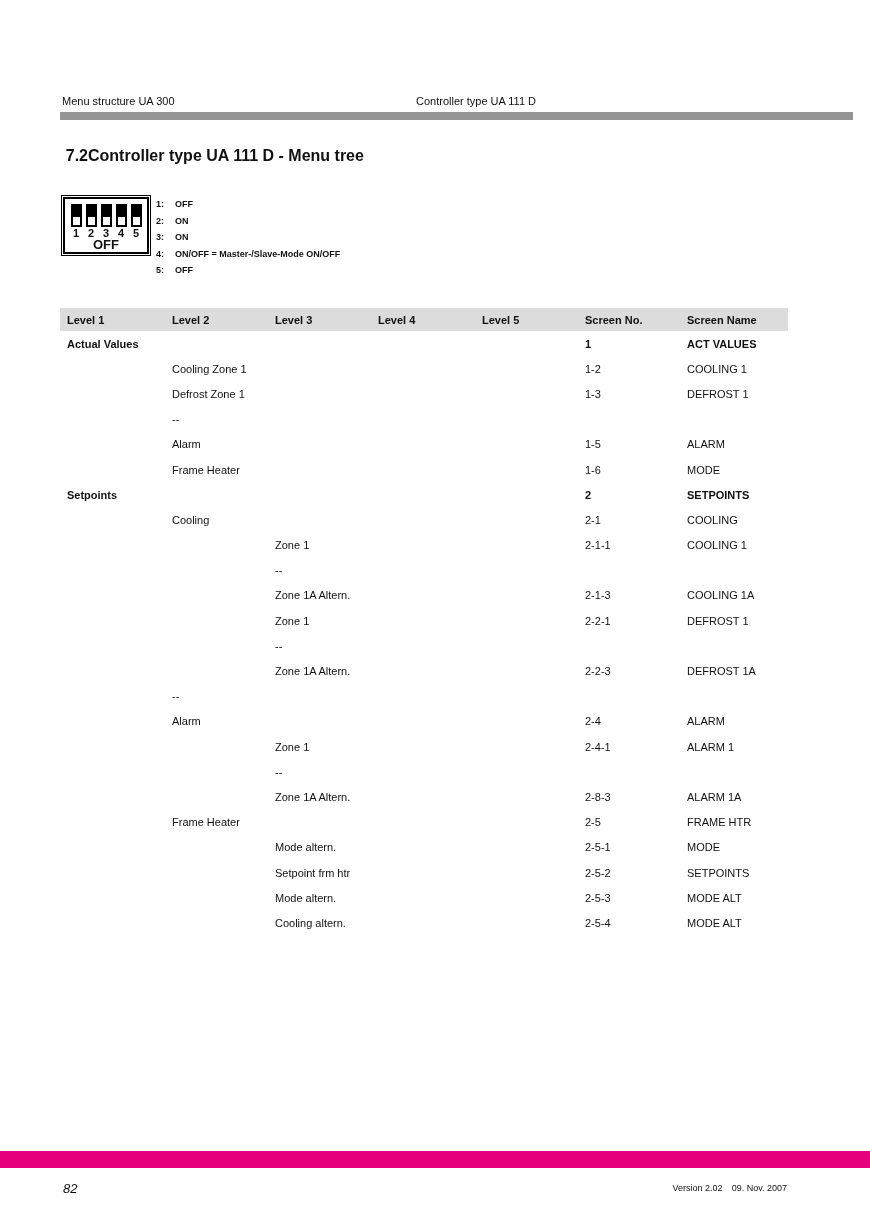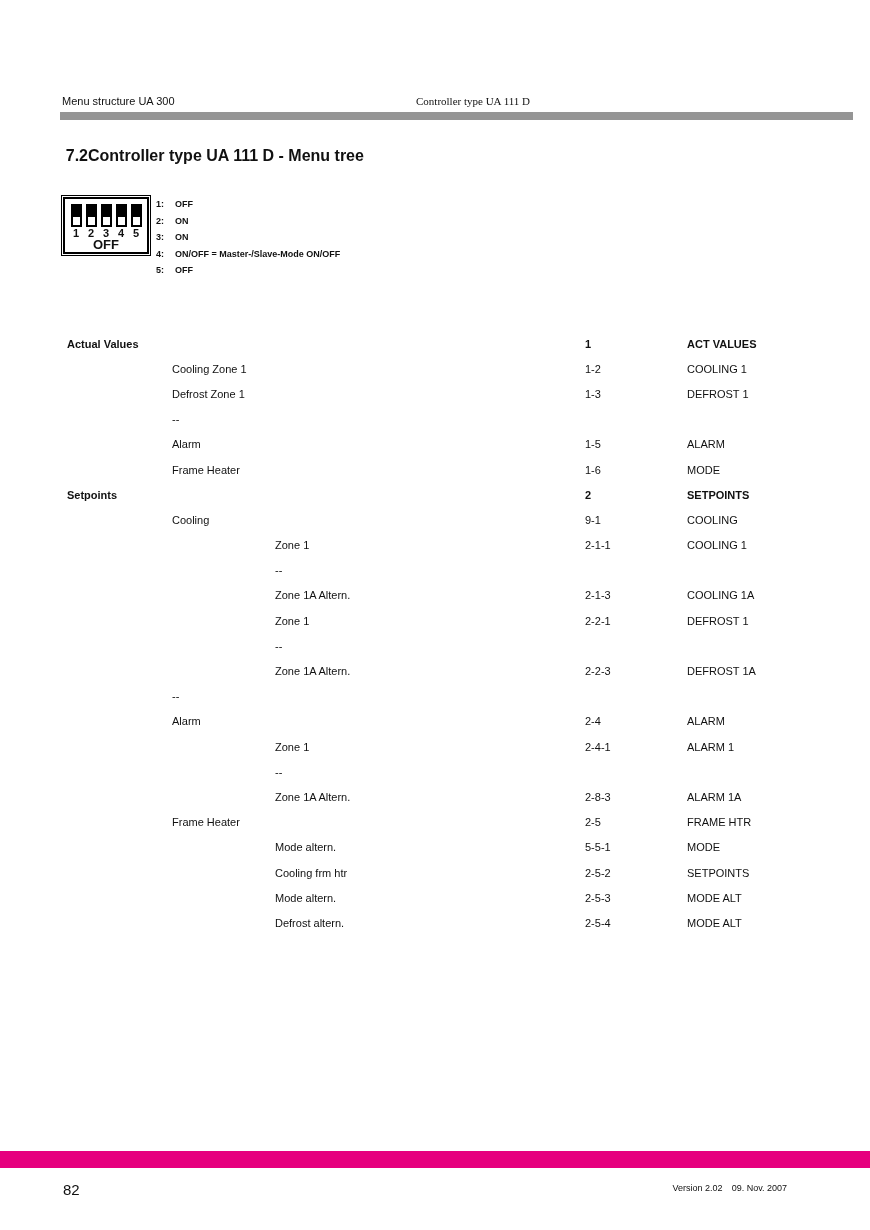--- a/index.html
+++ b/index.html
@@ -2,21 +2,21 @@
 <html><head>
 <meta charset="utf-8">
 <style>
   html,body { margin:0; padding:0; background:#fff; }
   .page {
     position:relative; width:870px; height:1230px; background:#ffffff;
     font-family:"Liberation Sans", sans-serif; color:#111; overflow:hidden;
   }
   
   .hdr-left  { position:absolute; left:62px;  top:95px; font-size:11px; }
-  .hdr-right { position:absolute; left:416px; top:95px; font-size:11px;font-family:Liberation Serif, serif; }
+  .hdr-right { position:absolute; left:416px; top:95px; font-size:11px; }
   .hdr-rule  { position:absolute; left:60px; top:112px; width:793px; height:8px; background:#959595; }
   
   .title { position:absolute; left:62px; top:147px; font-size:16px; font-weight:bold; }
   .title .num { display:inline-block; width:26px;text-align:right; }
   
   .dip-box {
     position:absolute; left:63px; top:197px; width:82px; height:53px;
     border:2px solid #000; outline:1px solid #000; outline-offset:1px;
     background:#fff; text-align:center;
   }
@@ -34,21 +34,21 @@
     position:absolute; left:60px; top:308px; width:728px; height:23px;
     background:#DCDCDC;
   }
   .tbl-head span { position:absolute; top:6px; font-size:11px; font-weight:bold; }
   .tbl-rows { position:absolute; left:60px; top:331px; width:728px; }
   .t-row { position:relative; height:25.2px; }
   .t-row span { position:absolute; top:50%; transform:translateY(-50%); font-size:11px; white-space:nowrap; }
   .t-row.bold span { font-weight:bold; }
   
   .footer-bar { position:absolute; left:0; top:1151px; width:870px; height:17px; background:#E6007E; }
-  .page-num { position:absolute; left:63px; top:1181px; font-size:15px; }
+  .page-num { position:absolute; left:63px; top:1181px; font-size:13px;font-style:italic; }
   .version  { position:absolute; right:83px; top:1183px; font-size:9px; }
   .version .d { margin-left:9px; }
 </style>
 </head>
 <body>
 
 <div class="page">
 
   <div class="hdr-left">Menu structure UA 300</div>
   <div class="hdr-right">Controller type UA 111 D</div>
@@ -101,20 +101,29 @@
       <div class="li">
         <span class="n">4:</span>
         <span class="t">ON/OFF = Master-/Slave-Mode ON/OFF</span>
       </div>
       <div class="li">
         <span class="n">5:</span>
         <span class="t">OFF</span>
       </div>
     </div>
 
+  <div class="tbl-head" style="background: rgb(220, 220, 220);">
+      <span style="left: 7px;">Level 1</span>
+      <span style="left: 112px;">Level 2</span>
+      <span style="left: 215px;">Level 3</span>
+      <span style="left: 318px;">Level 4</span>
+      <span style="left: 422px;">Level 5</span>
+      <span style="left: 525px;">Screen No.</span>
+      <span style="left: 627px;">Screen Name</span>
+    </div>
   <div class="tbl-rows">
       <div class="t-row bold">
         <span style="left: 7px;">Actual Values</span>
         <span style="left: 525px;">1</span>
         <span style="left: 627px;">ACT VALUES</span>
       </div>
       <div class="t-row">
         <span style="left: 112px;">Cooling Zone 1</span>
         <span style="left: 525px;">1-2</span>
         <span style="left: 627px;">COOLING 1</span>
@@ -137,21 +146,21 @@
         <span style="left: 525px;">1-6</span>
         <span style="left: 627px;">MODE</span>
       </div>
       <div class="t-row bold">
         <span style="left: 7px;">Setpoints</span>
         <span style="left: 525px;">2</span>
         <span style="left: 627px;">SETPOINTS</span>
       </div>
       <div class="t-row">
         <span style="left: 112px;">Cooling</span>
-        <span style="left: 525px;">9-1</span>
+        <span style="left: 525px;">2-1</span>
         <span style="left: 627px;">COOLING</span>
       </div>
       <div class="t-row">
         <span style="left: 215px;">Zone 1</span>
         <span style="left: 525px;">2-1-1</span>
         <span style="left: 627px;">COOLING 1</span>
       </div>
       <div class="t-row">
         <span style="left: 215px;">--</span>
       </div>
@@ -194,35 +203,35 @@
         <span style="left: 525px;">2-8-3</span>
         <span style="left: 627px;">ALARM 1A</span>
       </div>
       <div class="t-row">
         <span style="left: 112px;">Frame Heater</span>
         <span style="left: 525px;">2-5</span>
         <span style="left: 627px;">FRAME HTR</span>
       </div>
       <div class="t-row">
         <span style="left: 215px;">Mode altern.</span>
-        <span style="left: 525px;">5-5-1</span>
+        <span style="left: 525px;">2-5-1</span>
         <span style="left: 627px;">MODE</span>
       </div>
       <div class="t-row">
-        <span style="left: 215px;">Cooling frm htr</span>
+        <span style="left: 215px;">Setpoint frm htr</span>
         <span style="left: 525px;">2-5-2</span>
         <span style="left: 627px;">SETPOINTS</span>
       </div>
       <div class="t-row">
         <span style="left: 215px;">Mode altern.</span>
         <span style="left: 525px;">2-5-3</span>
         <span style="left: 627px;">MODE ALT</span>
       </div>
       <div class="t-row">
-        <span style="left: 215px;">Defrost altern.</span>
+        <span style="left: 215px;">Cooling altern.</span>
         <span style="left: 525px;">2-5-4</span>
         <span style="left: 627px;">MODE ALT</span>
       </div>
     </div>
 
   <div class="footer-bar" style="background: rgb(230, 0, 126);"></div>
   <div class="page-num">82</div>
   <div class="version">
     <span>Version 2.02</span><span class="d">09. Nov. 2007</span>
   </div>

